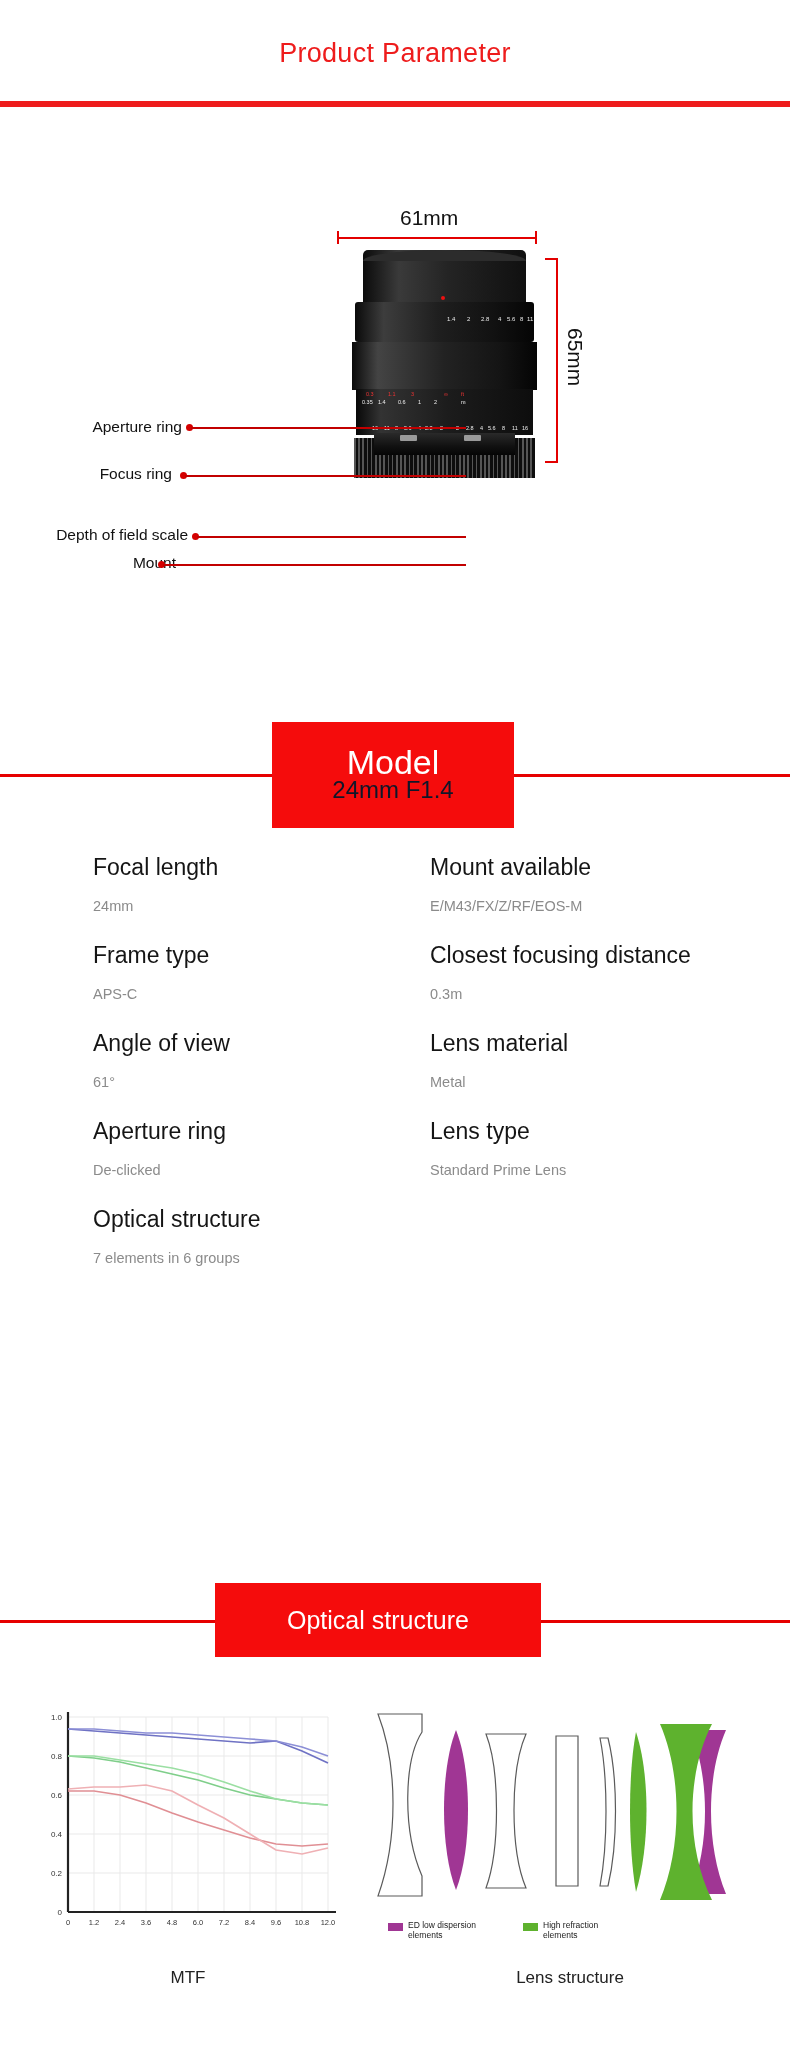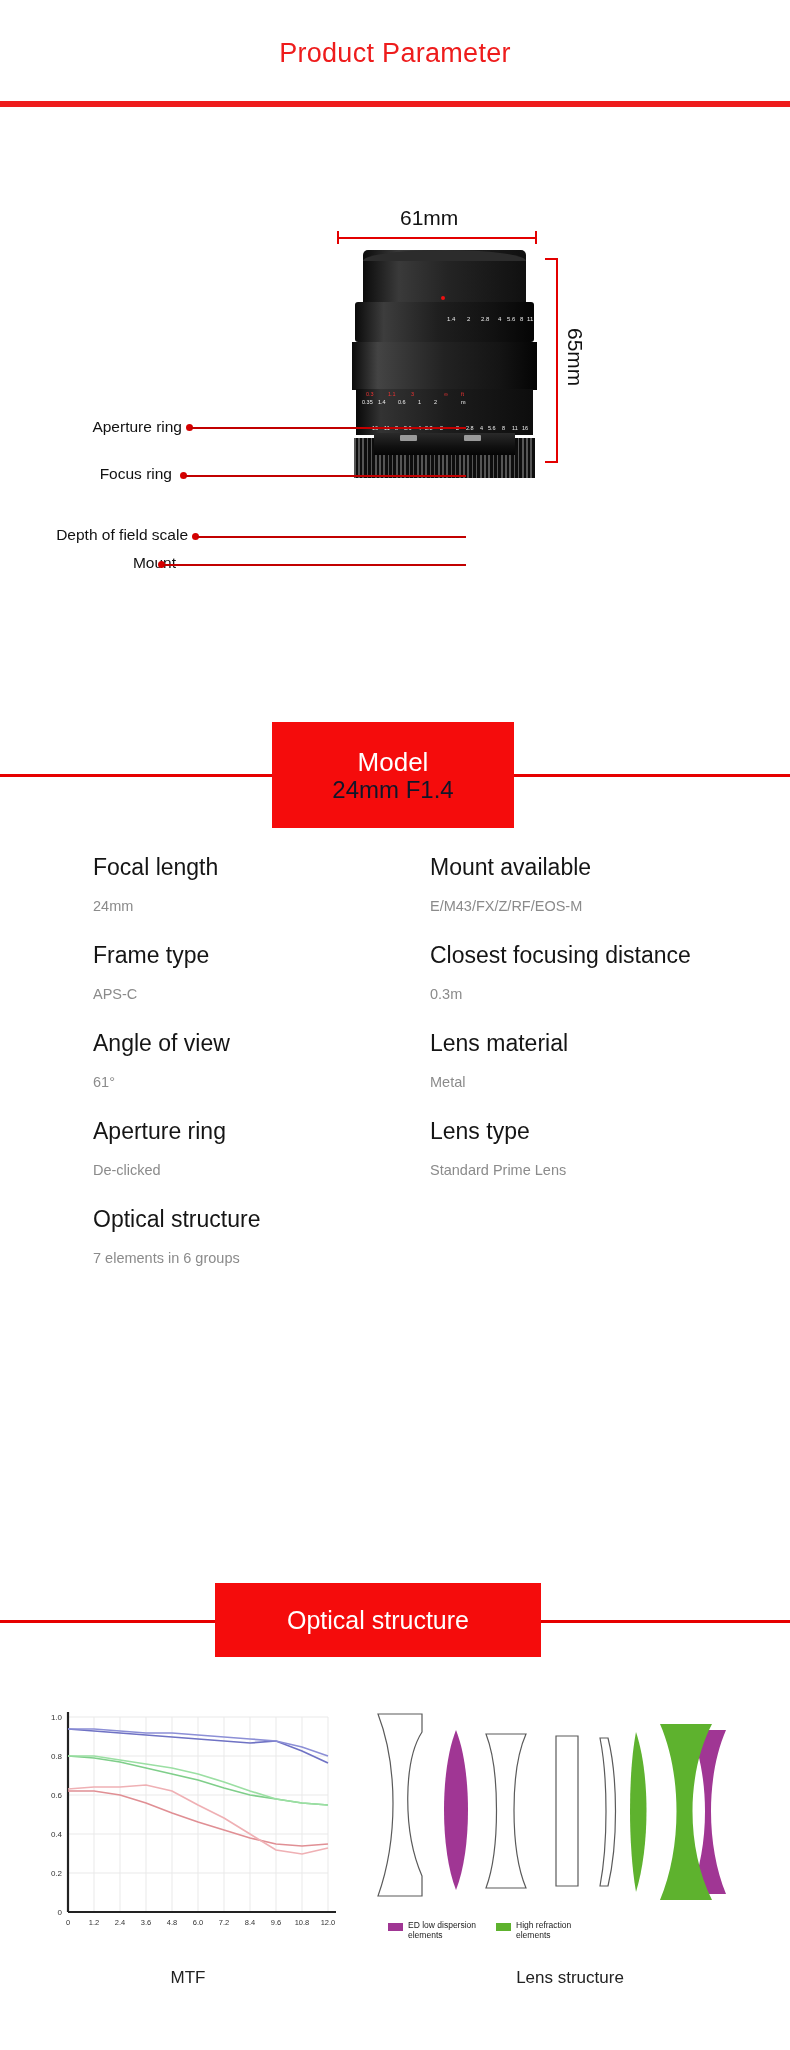--- a/index.html
+++ b/index.html
@@ -86,21 +86,21 @@
   }
   .mount-tab{position:absolute;top:185px;width:17px;height:6px;background:#9a9a9a;border-radius:1px;}
 
   
   #model-section{position:absolute;left:0;top:700px;width:790px;height:140px;}
   #model-rule{position:absolute;left:0;top:74px;width:790px;height:3px;background:#e60000;}
   #model-box{
     position:absolute;left:272px;top:22px;width:242px;height:106px;background:#f50c0c;
     display:flex;flex-direction:column;align-items:center;justify-content:center;
   }
-  #model-title{color:#fff;font-size:26px;line-height:30px;}
+  #model-title{color:#fff;font-size:34px;line-height:30px;}
   #model-value{color:#0f172a;font-size:24px;line-height:26px;}
 
   
   #spec-list{position:absolute;left:0;top:855px;width:790px;}
   .spec-row{position:relative;height:88px;}
   .spec-cell{position:absolute;top:0;}
   .spec-cell.left{left:93px;}
   .spec-cell.right{left:430px;}
   .spec-label{font-size:23px;color:#151515;line-height:24px;white-space:nowrap;}
   .spec-value{
@@ -371,20 +371,20 @@
         <path d="M330,40 L366,40 C346,86 346,156 366,204 L330,204 C350,156 350,86 330,40 Z" fill="#a03694"></path>
 
         <path d="M300,34 L352,34 C326,84 326,158 352,210 L300,210 C322,158 322,84 300,34 Z" fill="#5eb22e"></path>
       </g>
     </svg>
 
     <div class="legend-item" style="left:28px;top:230px;">
       <span class="legend-swatch" style="background:#a03694;"></span>
       <span class="legend-text">ED low dispersion elements</span>
     </div>
-    <div class="legend-item" style="left:136px;top:230px;">
+    <div class="legend-item" style="left:163px;top:230px;">
       <span class="legend-swatch" style="background:#5eb22e;"></span>
       <span class="legend-text">High refraction elements</span>
     </div>
 
     <div class="figure-caption" id="structure-caption">Lens structure</div>
   </div>
 </div>
 
 </body></html>

